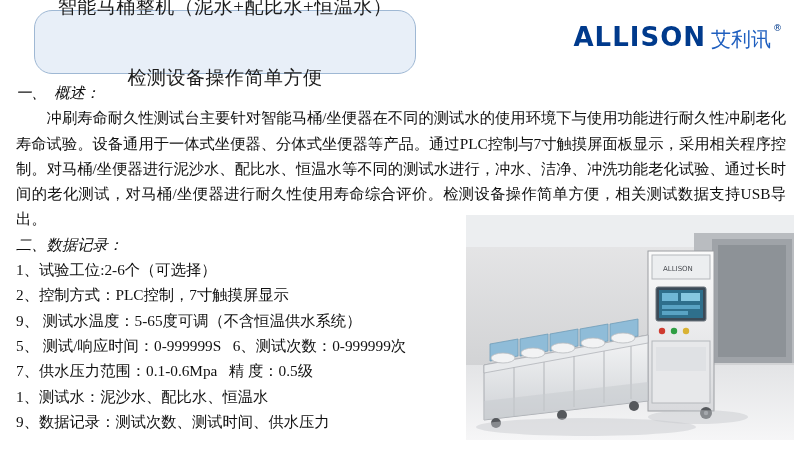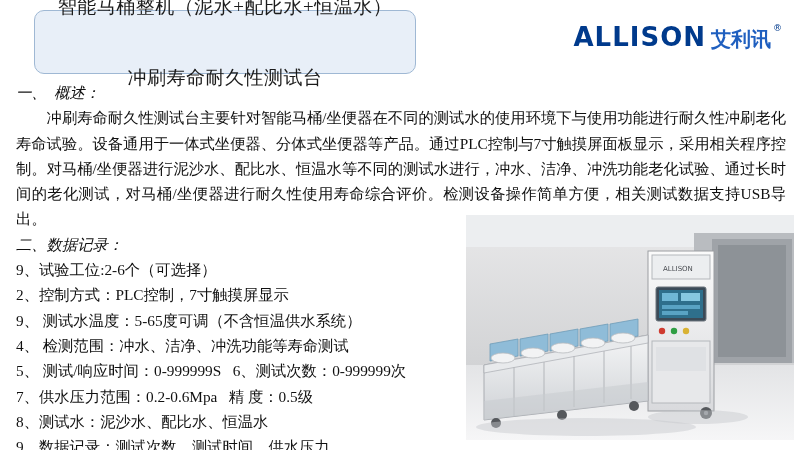--- a/index.html
+++ b/index.html
@@ -23,21 +23,21 @@
 
   
   .header {
     position: absolute;
     left: 34px;
     top: 10px;
     width: 380px;
     height: 62px;
     background: #e8eff8;
     border: 1px solid #9fb8d4;
-    border-radius: 10px;
+    border-radius: 18px;
     display: flex;
     flex-direction: column;
     align-items: center;
     justify-content: center;
     gap: 44px;
   }
   .header .line {
     font-size: 19px;
     line-height: 27px;
     color: #1b1b1b;
@@ -56,21 +56,21 @@
   }
   .logo-main {
     font-family: "DejaVu Sans", sans-serif;
     font-weight: bold;
     font-size: 26px;
     letter-spacing: 1px;
     color: #003a8c;
   }
   .logo-cn {
     font-family: "Liberation Sans", sans-serif;
-    font-weight: bold;
+    font-weight: normal;
     font-size: 20px;
     color: #1f5fbf;
     margin-left: 5px;
     margin-top: 4px;
   }
   .logo-reg {
     font-family: "DejaVu Sans", sans-serif;
     font-size: 9px;
     color: #003a8c;
     margin-left: 2px;
@@ -113,41 +113,40 @@
   }
   .photo svg { display: block; }
 </style>
 </head>
 <body>
 
 <div class="page">
 
   <div class="header">
     <div class="line">智能马桶整机（泥水+配比水+恒温水）</div>
-    <div class="line">冲刷寿命耐久性测试台</div>
+    <div class="line">检测设备操作简单方便</div>
   </div>
 
   <div class="logo">
     <span class="logo-main">ALLISON</span>
     <span class="logo-cn">艾利讯</span>
     <span class="logo-reg">®</span>
   </div>
 
   <div class="content">
     <div class="section-title">一、  概述：</div>
     <p class="para">冲刷寿命耐久性测试台主要针对智能马桶/坐便器在不同的测试水的使用环境下与使用功能进行耐久性冲刷老化寿命试验。设备通用于一体式坐便器、分体式坐便器等产品。通过PLC控制与7寸触摸屏面板显示，采用相关程序控制。对马桶/坐便器进行泥沙水、配比水、恒温水等不同的测试水进行，冲水、洁净、冲洗功能老化试验、通过长时间的老化测试，对马桶/坐便器进行耐久性使用寿命综合评价。检测设备操作简单方便，相关测试数据支持USB导出。</p>
     <div class="section-title">二、数据记录：</div>
     <div class="narrow">
-      <div class="list-item">9、试验工位:2-6个（可选择）</div>
+      <div class="list-item">1、试验工位:2-6个（可选择）</div>
       <div class="list-item">2、控制方式：PLC控制，7寸触摸屏显示</div>
       <div class="list-item">9、 测试水温度：5-65度可调（不含恒温供水系统）</div>
-      <div class="list-item">4、 检测范围：冲水、洁净、冲洗功能等寿命测试</div>
       <div class="list-item">5、 测试/响应时间：0-999999S   6、测试次数：0-999999次</div>
-      <div class="list-item">7、供水压力范围：0.2-0.6Mpa   精 度：0.5级</div>
-      <div class="list-item">8、测试水：泥沙水、配比水、恒温水</div>
+      <div class="list-item">7、供水压力范围：0.1-0.6Mpa   精 度：0.5级</div>
+      <div class="list-item">1、测试水：泥沙水、配比水、恒温水</div>
       <div class="list-item">9、数据记录：测试次数、测试时间、供水压力</div>
 
     </div>
   </div>
 
   <div class="photo">
     <svg width="330" height="225" viewBox="0 0 330 225" xmlns="http://www.w3.org/2000/svg">
       <defs>
         <linearGradient id="wallg" x1="0" y1="0" x2="0" y2="1">
           <stop offset="0" stop-color="#e9e9ea"></stop>

